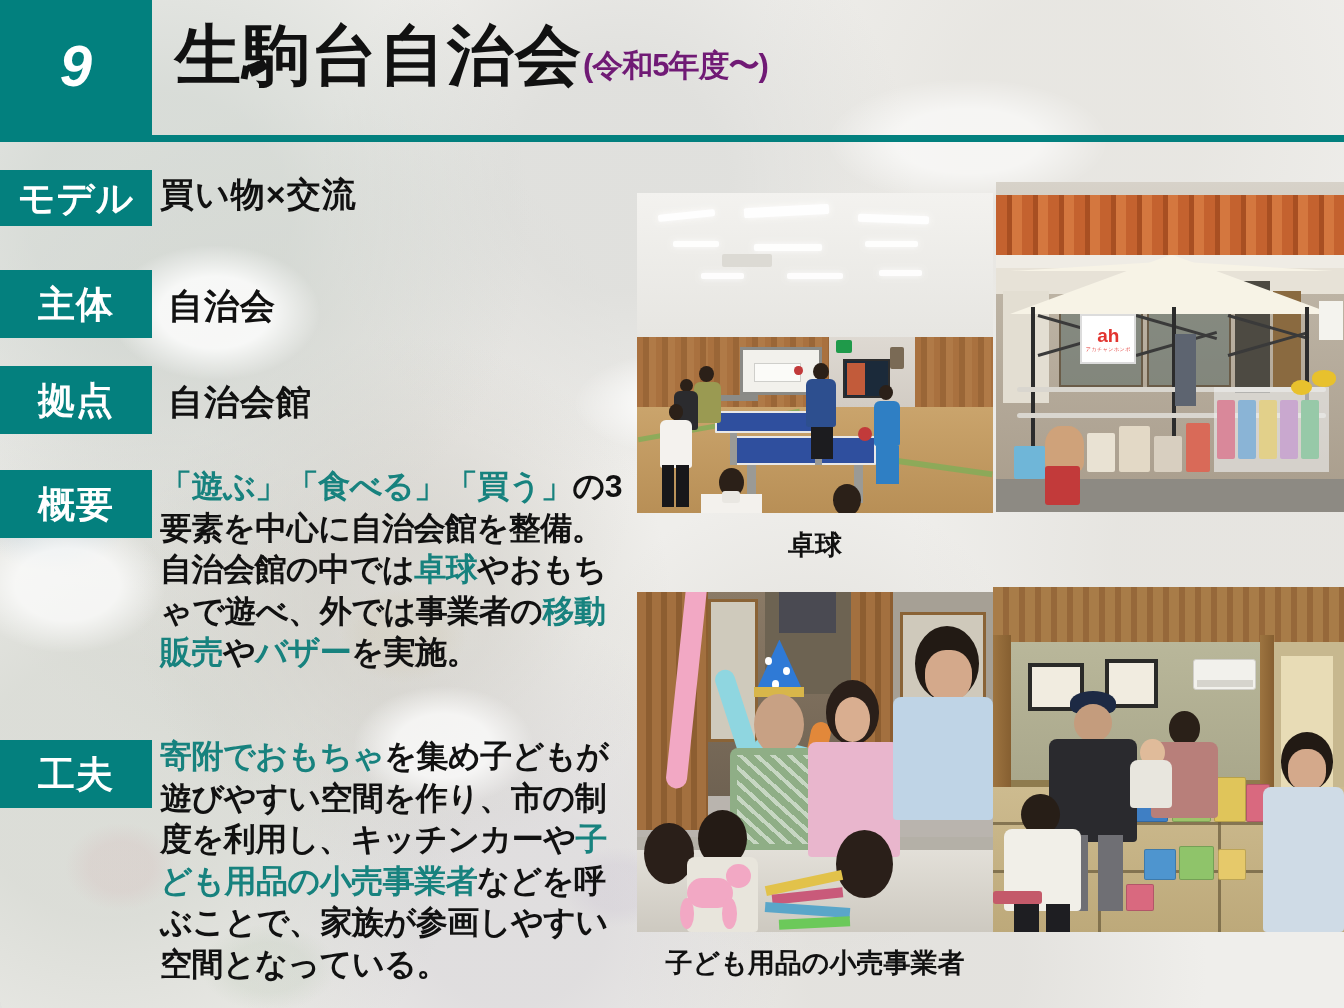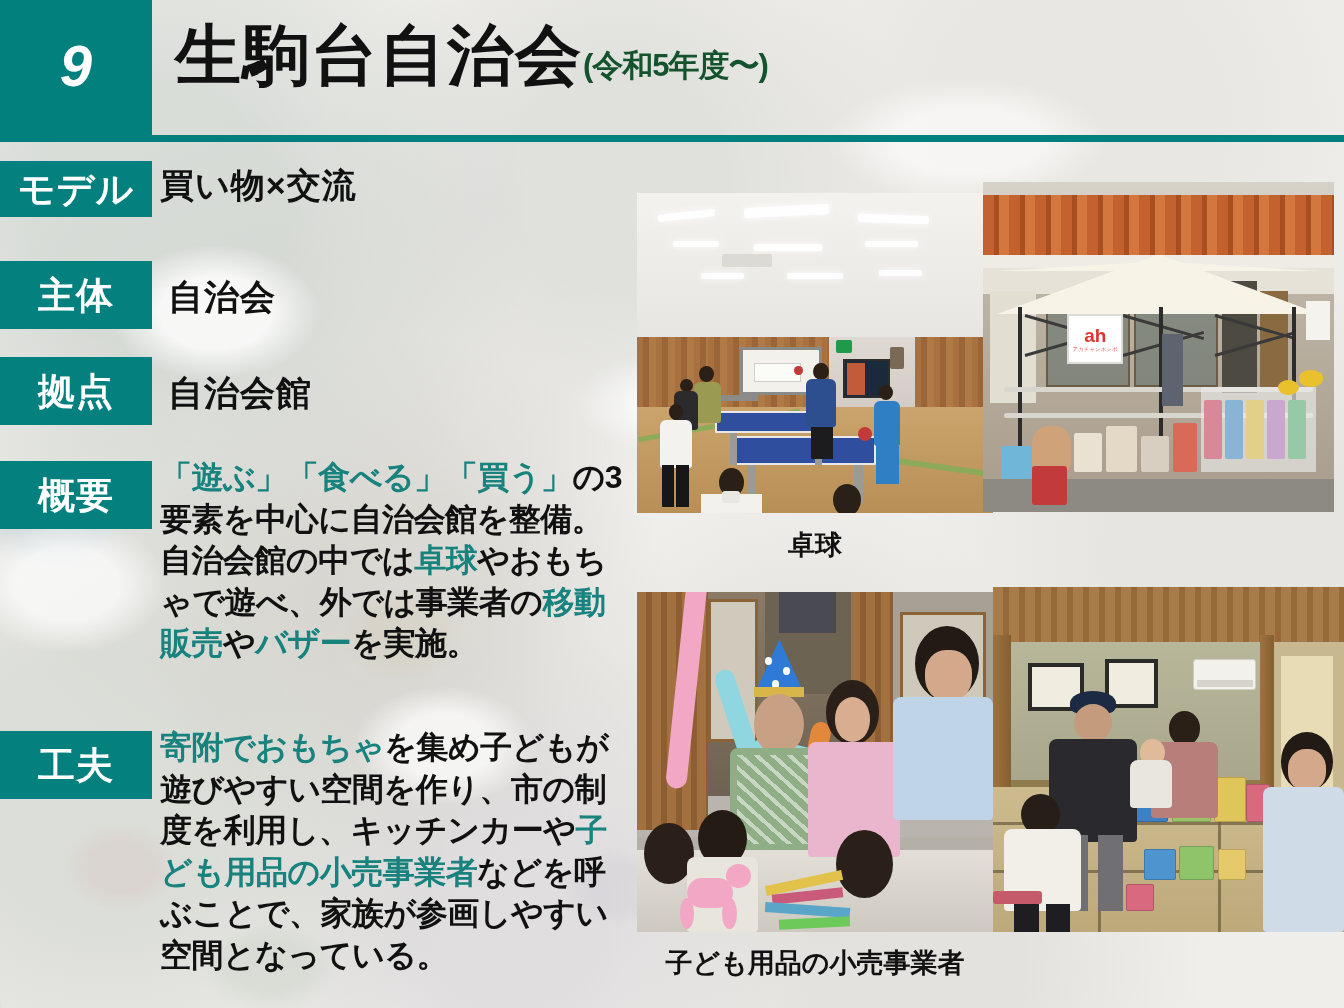--- a/index.html
+++ b/index.html
@@ -105,37 +105,37 @@
   .title-main {
     font-size: 66px;
     font-weight: 700;
     color: #111111;
     letter-spacing: 2px;
     line-height: 1;
   }
   .title-sub {
     font-size: 31px;
     font-weight: 600;
-    color: #14532d;
+    color: #701a75;
     line-height: 1;
     padding-bottom: 7px;
     letter-spacing: -1px;
     text-align: center;
   }
   .header-rule {
     position: absolute;
     left: 0; top: 135px;
     width: 1344px; height: 7px;
     background: #02807E;
   }
 
   
   .info-col {
     position: absolute;
-    left: 0; top: 131px;
+    left: 0; top: 140px;
     width: 632px; height: 866px;
   }
   .row { position: absolute; left: 0; width: 632px; }
   .label-chip {
     position: absolute;
     left: 0;
     width: 152px;
     background: #04807E;
     color: #ffffff;
     font-size: 37px;
@@ -199,21 +199,21 @@
     font-weight: 700;
     color: #111111;
     letter-spacing: 0px;
     white-space: nowrap;
   }
 
   #cell-tt   { left: 5px;   top: 51px;  width: 356px; height: 410px; }
   #cell-tt   .photo { width: 356px; height: 320px; }
   #cell-tt   .caption { top: 334px; }
 
-  #cell-mob  { left: 351px; top: 40px;  width: 290px; height: 421px; }
+  #cell-mob  { left: 364px; top: 40px;  width: 290px; height: 421px; }
   #cell-mob  .photo { width: 351px; height: 330px; }
   #cell-mob  .caption { top: 344px; }
 
   #cell-ws   { left: 5px;   top: 450px; width: 356px; height: 416px; }
   #cell-ws   .photo { width: 356px; height: 340px; }
   #cell-ws   .caption { top: 353px; }
 
   #cell-toy  { left: 361px; top: 445px; width: 351px; height: 421px; }
   #cell-toy  .photo { width: 351px; height: 345px; }
   #cell-toy  .caption { top: 358px; }

